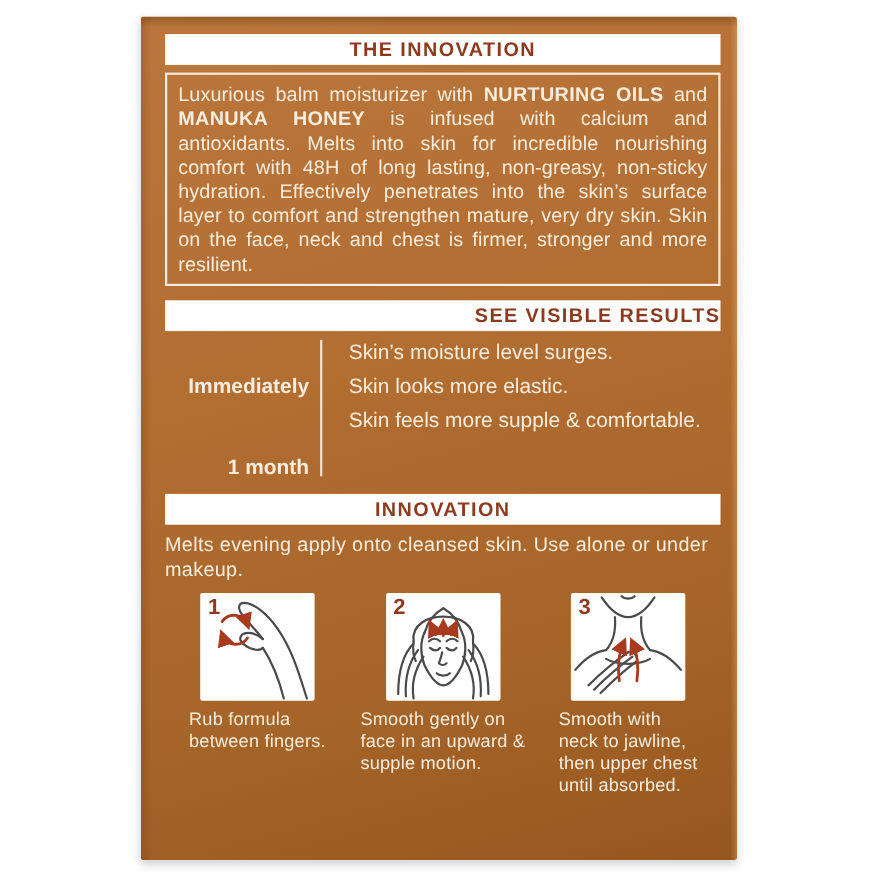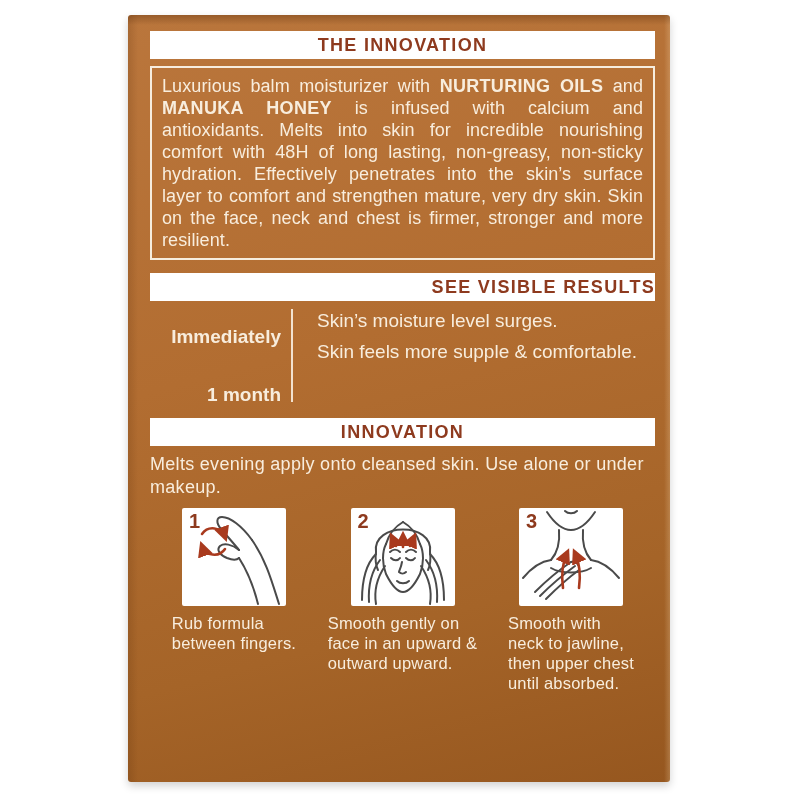--- a/index.html
+++ b/index.html
@@ -106,20 +106,21 @@
   </div>
 
   <div>
     <div class="section-header results-header">SEE VISIBLE RESULTS</div>
     <div class="results-table">
       <div class="results-divider"></div>
       <div class="results-row">
         <div class="results-label">Immediately</div>
         <div class="results-body">
           <div class="results-line">Skin’s moisture level surges.</div>
+          <div class="results-line">Skin looks more elastic.</div>
           <div class="results-line">Skin feels more supple &amp; comfortable.</div>
         </div>
       </div>
       <div class="results-row">
         <div class="results-label">1 month</div>
       </div>
     </div>
   </div>
 
   <div>
@@ -179,21 +180,21 @@
             <path class="sketch" d="M85,94 C86,78 83,64 74,52"></path>
             <path class="sketch" d="M78,96 C80,84 77,70 69,58"></path>
             <path class="redline" d="M44,38 L40,29" marker-end="url(#ah2)"></path>
             <path class="redline" d="M51,39 L51,28" marker-end="url(#ah2)"></path>
             <path class="redline" d="M58,38 L62,29" marker-end="url(#ah2)"></path>
           </svg>
         </div>
         <div class="step-caption">
           <div>Smooth gently on</div>
           <div>face in an upward &amp;</div>
-          <div>outward upward.</div>
+          <div>supple motion.</div>
         </div>
       </div>
 
       <div class="step">
         <div class="step-box">
           <div class="step-number">3</div>
           <svg viewBox="0 0 104 98">
             <defs>
               <marker id="ah3" markerWidth="6" markerHeight="6" refX="4" refY="3" orient="auto">
                 <path d="M0,0 L6,3 L0,6 z" fill="#a93a1e"></path>

